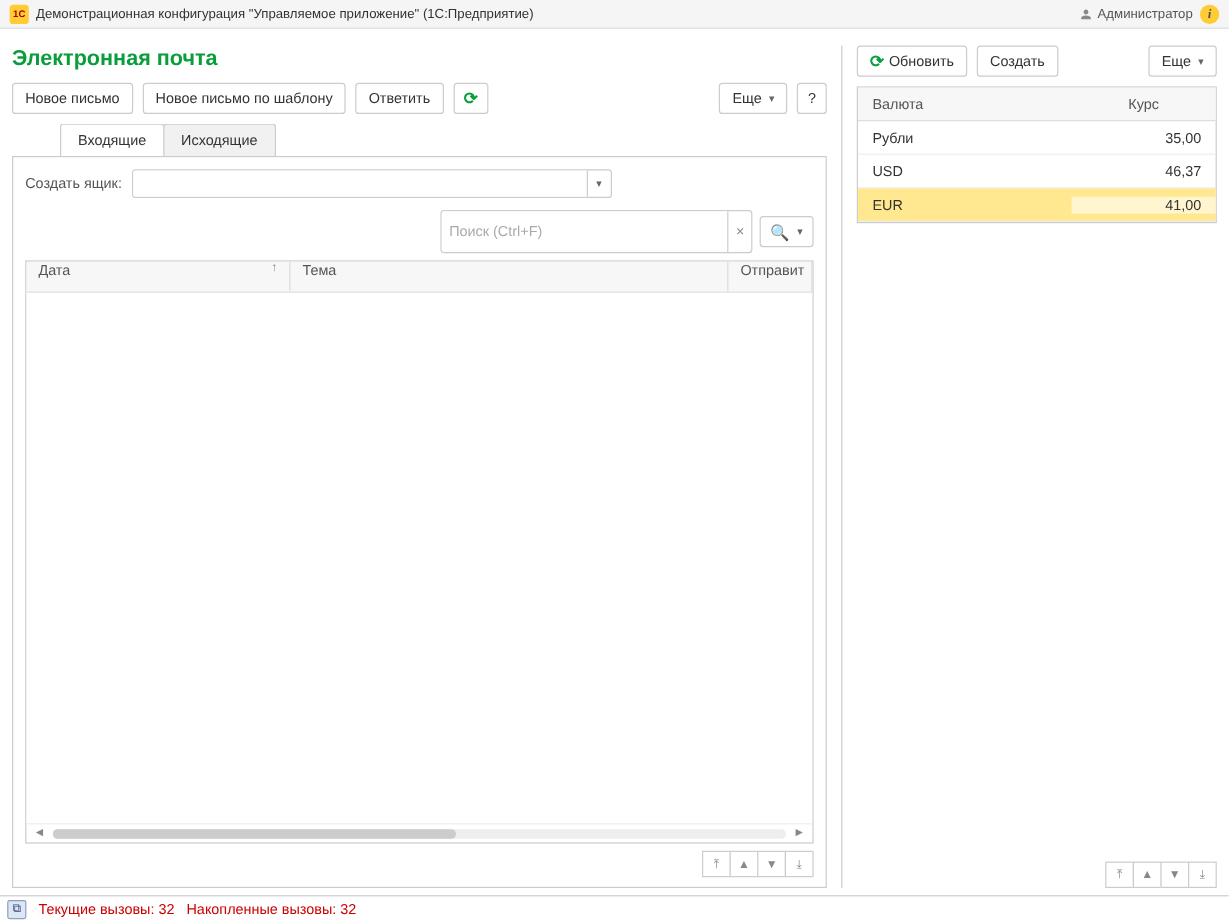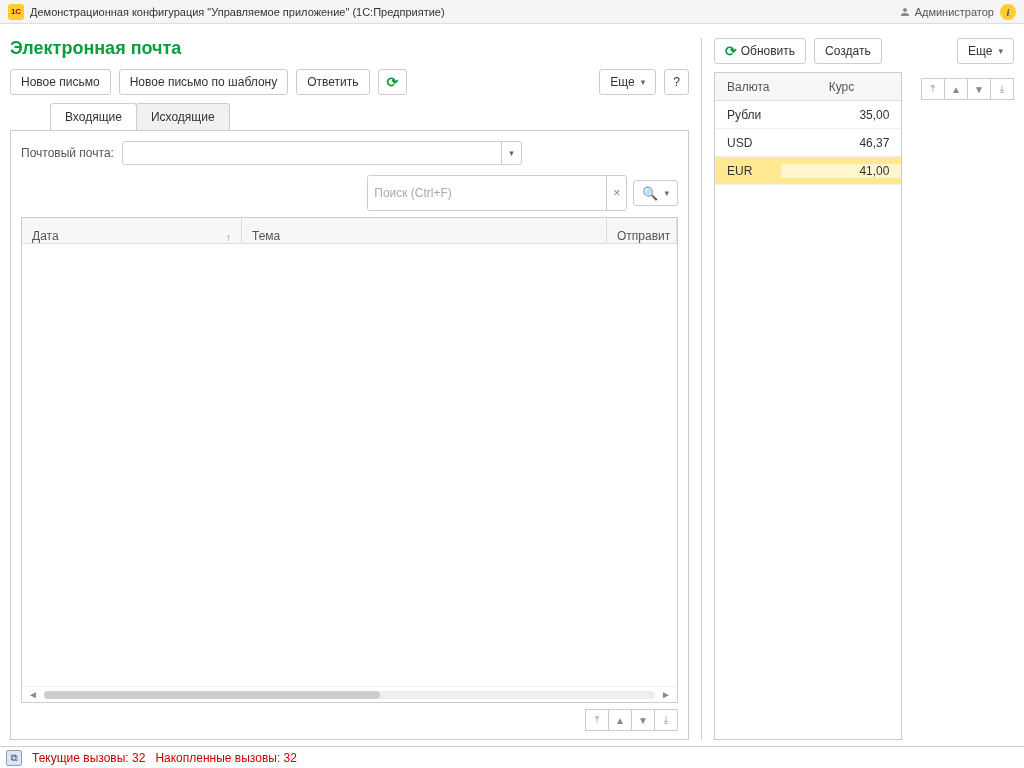--- a/index.html
+++ b/index.html
@@ -32,41 +32,41 @@
   .combo { display:flex; border:1px solid #ccc; border-radius:3px; height:24px; width:400px; overflow:hidden; }
   .combo input { flex:1; border:none; outline:none; padding:0 6px; font-size:12px; }
   .combo .combo-btn { width:20px; border-left:1px solid #ccc; display:flex; align-items:center; justify-content:center; font-size:9px; color:#666; cursor:pointer; }
   .search-row { display:flex; gap:6px; justify-content:flex-end; margin-bottom:6px; align-items:center; }
   .search-box { display:flex; border:1px solid #ccc; border-radius:3px; height:36px; width:260px; overflow:hidden; }
   .search-box input { flex:1; border:none; outline:none; padding:0 6px; font-size:12px; color:#333; }
   .search-box input::placeholder { color:#aaa; }
   .search-box .clear { width:20px; border-left:1px solid #ccc; display:flex; align-items:center; justify-content:center; color:#888; cursor:pointer; }
   .grid { border:1px solid #ccc; flex:1; display:flex; flex-direction:column; min-height:0; overflow:hidden; }
   .grid-head { display:flex; background:#f7f7f7; border-bottom:1px solid #ddd; height:26px; align-items:center; color:#555; }
-  .grid-head .col { padding:0 10px; border-right:1px solid #ddd; height:100%; display:flex; align-items:flex-end; gap:18px; }
+  .grid-head .col { padding:0 10px; border-right:1px solid #ddd; height:100%; display:flex; align-items:flex-start; gap:18px; }
   .col.date { width:220px; }
   .col.topic { flex:1; }
   .col.sender { width:70px; }
   .sort-arrow { font-size:10px; color:#888; margin-left:auto; }
   .grid-body { flex:1; background:#fff; }
   .grid-hscroll { height:16px; display:flex; align-items:center; padding:0 6px; gap:6px; border-top:1px solid #eee; }
   .hscroll-track { flex:1; background:#eee; height:8px; border-radius:4px; position:relative; }
   .hscroll-thumb { position:absolute; left:0; top:0; height:8px; width:55%; background:#ccc; border-radius:4px; }
   .hscroll-arrow { font-size:10px; color:#888; cursor:pointer; }
   .nav-btns { display:flex; gap:0; justify-content:flex-end; margin-top:6px; }
   .nav-btns .nbtn { width:24px; height:22px; border:1px solid #ccc; background:#fff; display:flex; align-items:center; justify-content:center; font-size:10px; color:#888; margin-left:-1px; cursor:pointer; }
   .c-table { border:1px solid #ccc; }
   .c-table .row { display:flex; height:28px; align-items:center; border-bottom:1px solid #eee; }
   .c-table .row.header { background:#f7f7f7; color:#555; border-bottom:1px solid #ddd; }
   .c-table .row.selected { background:#ffe890; }
   .c-table .row.selected .c-rate { background:#fff6cf; }
   .c-table .c-name { flex:1; padding:0 12px; }
   .c-table .c-rate { width:120px; padding:0 12px; text-align:right; }
   .c-table .row.header .c-rate { text-align:center; }
-  .right-body { flex:1; display:flex; }
+  .right-body { flex:1; display:flex; flex-direction:column; }
   .statusbar { height:22px; border-top:1px solid #ccc; display:flex; align-items:center; padding:0 6px; gap:10px; font-size:12px; }
   .statusbar .sb-icon { width:16px; height:16px; background:#d8e8f5; border:1px solid #99b; display:flex; align-items:center; justify-content:center; font-size:10px; color:#447; border-radius:2px; }
   .statusbar .red { color:#c00; }
 </style>
 </head>
 <body>
 
 <div class="titlebar">
   <span class="logo">1C</span>
   <span>Демонстрационная конфигурация "Управляемое приложение"  (1С:Предприятие)</span>
@@ -97,21 +97,21 @@
           <span class="chev">▾</span>
         </button>
       <button class="btn icon-only">?</button>
     </div>
     <div class="tabs">
       <div class="tab active">Входящие</div>
       <div class="tab">Исходящие</div>
     </div>
     <div class="tab-body">
       <div class="field-row">
-        <span class="field-label">Почтовый почта:</span>
+        <span class="field-label">Создать ящик:</span>
         <div class="combo">
           <input type="text" value="" style="">
           <div class="combo-btn">
               <span>▾</span>
             </div>
         </div>
       </div>
       <div class="search-row">
         <div class="search-box">
           <input type="text" placeholder="Поиск (Ctrl+F)" style="">

